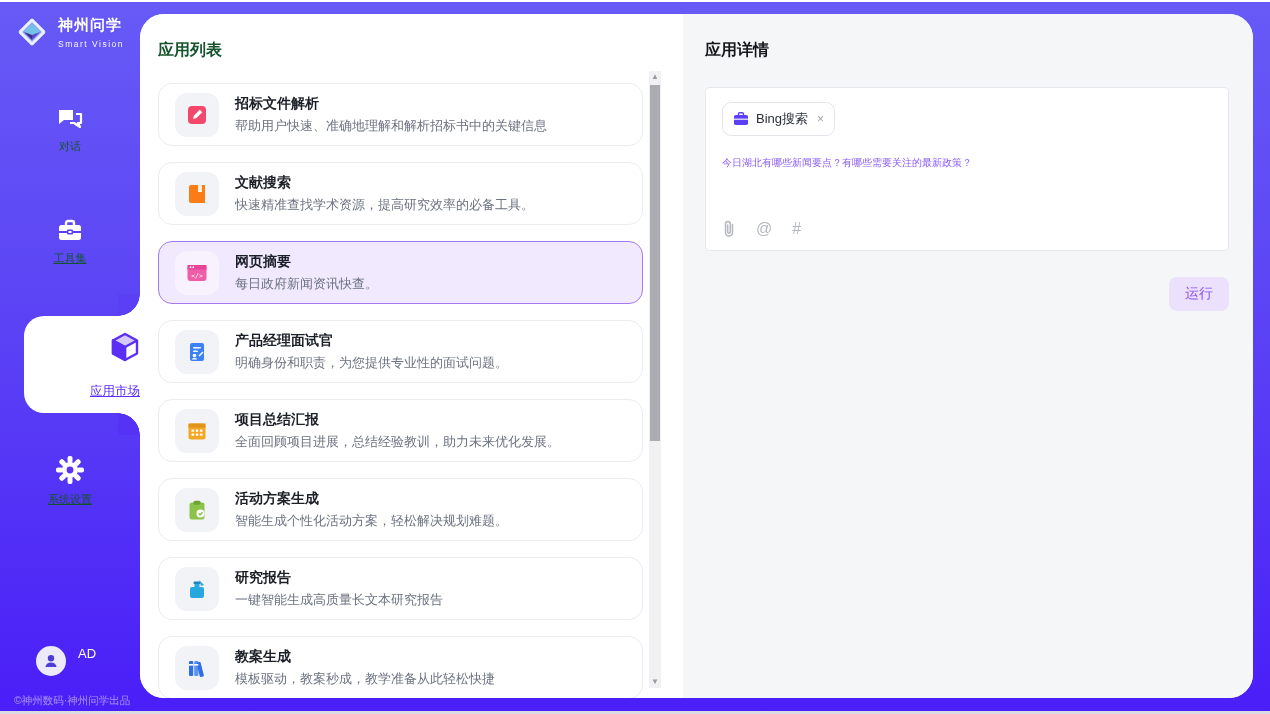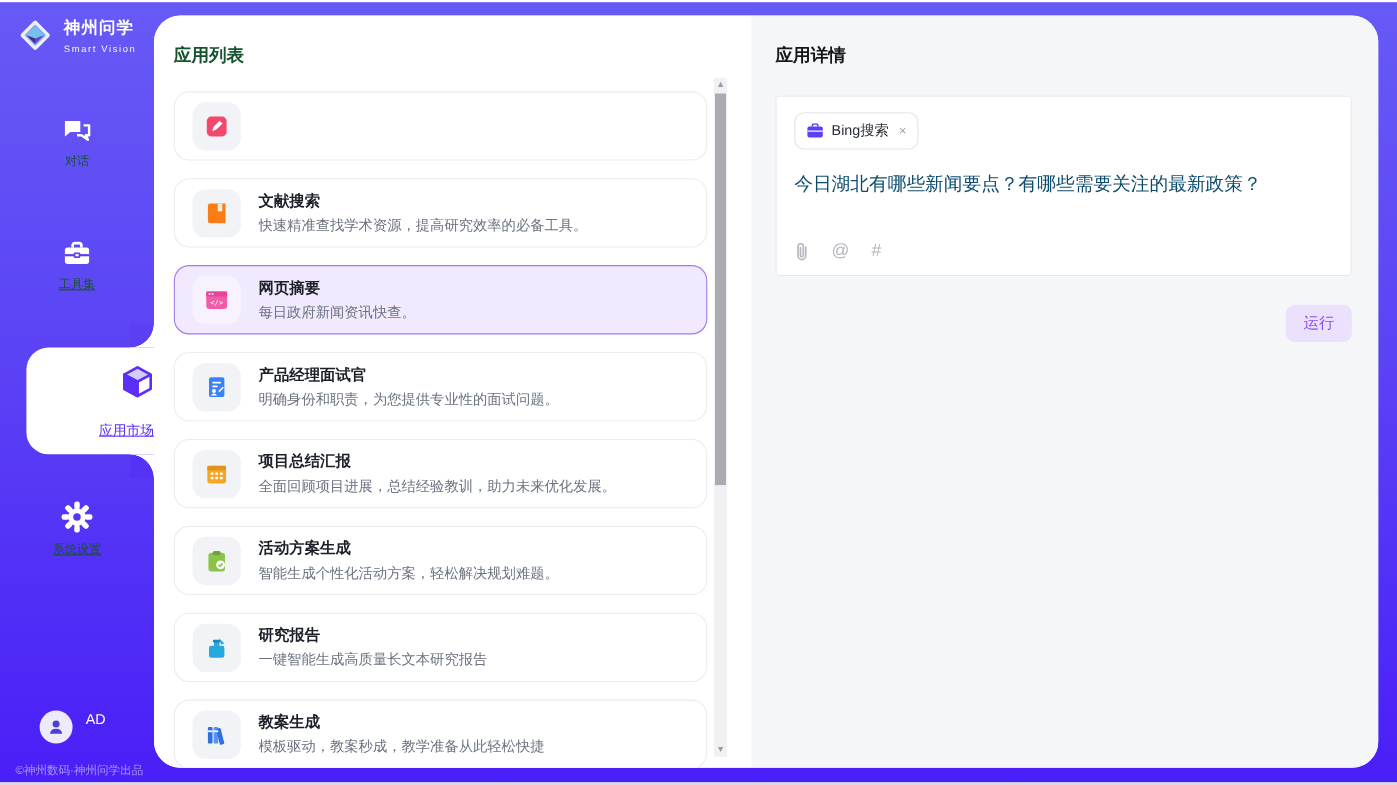--- a/index.html
+++ b/index.html
@@ -91,21 +91,21 @@
   .detail-card {
     margin:26px 24px 0 22px; background:#fff; border:1px solid #e7e8ee; border-radius:4px;
     padding:14px 16px 12px 16px; height:164px; display:flex; flex-direction:column;
   }
   .tool-tag {
     display:inline-flex; align-items:center; gap:7px; align-self:flex-start;
     border:1px solid #e3e4ea; border-radius:9px; padding:7px 10px; background:#fff; cursor:pointer;
   }
   .tool-tag .tag-label { font-size:13px; color:#2a2e37; }
   .tool-tag .tag-close { font-size:12px; color:#9a9ea6; margin-left:2px; cursor:pointer; }
-  .query-text { margin-top:20px; font-size:17px; color:#0c4a6e; }
+  .query-text { margin-top:20px; font-size:10px; color:#8b5cf6; }
   .attach-row { margin-top:auto; display:flex; align-items:center; gap:20px; color:#b4b7bd; }
   .attach-row .sym { font-size:16px; cursor:pointer; }
   .run-row { display:flex; justify-content:flex-end; padding:26px 24px 0 0; }
   .run-btn {
     background:#ece1fd; color:#8950f6; font-size:14px; border:none; border-radius:8px;
     padding:8px 16px; cursor:pointer;
   }
 
   svg { display:block; }
 </style>
@@ -215,20 +215,24 @@
     <div class="list-scroll">
 
       <div class="app-card">
         <span class="app-icon">
           <svg width="24" height="24" viewBox="0 0 24 24">
             <rect x="3" y="3" width="18" height="18" rx="4" fill="#f3476c"></rect>
             <path d="M8 16 l1 -3.5 6 -6 2.5 2.5 -6 6 z" fill="#ffffff"></path>
             <path d="M15 6.5 l2.5 2.5" stroke="#f3476c" stroke-width="1"></path>
           </svg>
         </span>
+        <span class="app-texts">
+          <span class="app-title">招标文件解析</span>
+          <span class="app-desc">帮助用户快速、准确地理解和解析招标书中的关键信息</span>
+        </span>
       </div>
 
       <div class="app-card">
         <span class="app-icon">
           <svg width="24" height="24" viewBox="0 0 24 24">
             <path d="M4 5 a2 2 0 0 1 2 -2 h14 v18 h-14 a2 2 0 0 1 -2 -2 z" fill="#f97c16"></path>
             <rect x="13" y="3" width="4" height="7" fill="#fbd2ad"></rect>
             <path d="M13 10 l2 -1.5 2 1.5 v-7 h-4 z" fill="#f97c16"></path>
             <rect x="13" y="3" width="4" height="7" fill="#ffffff" opacity="0.85"></rect>
           </svg>

